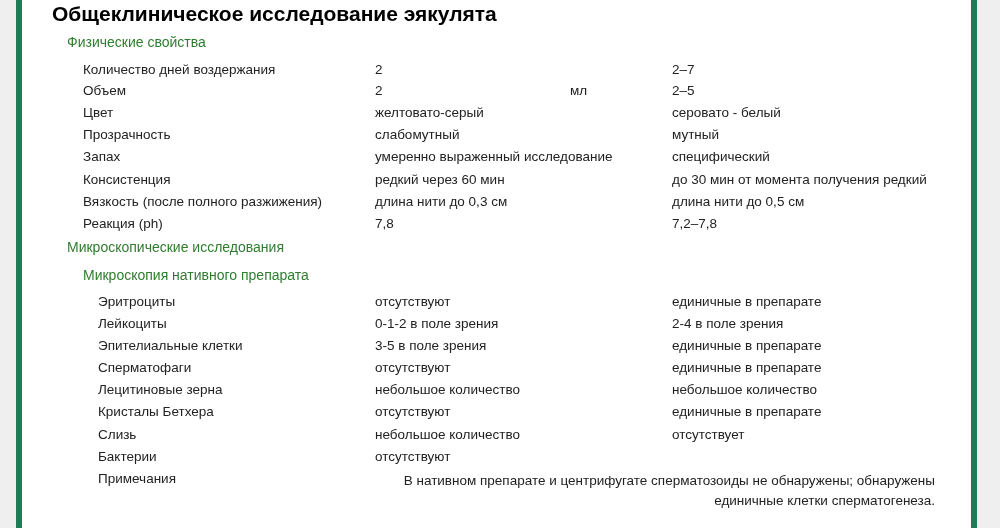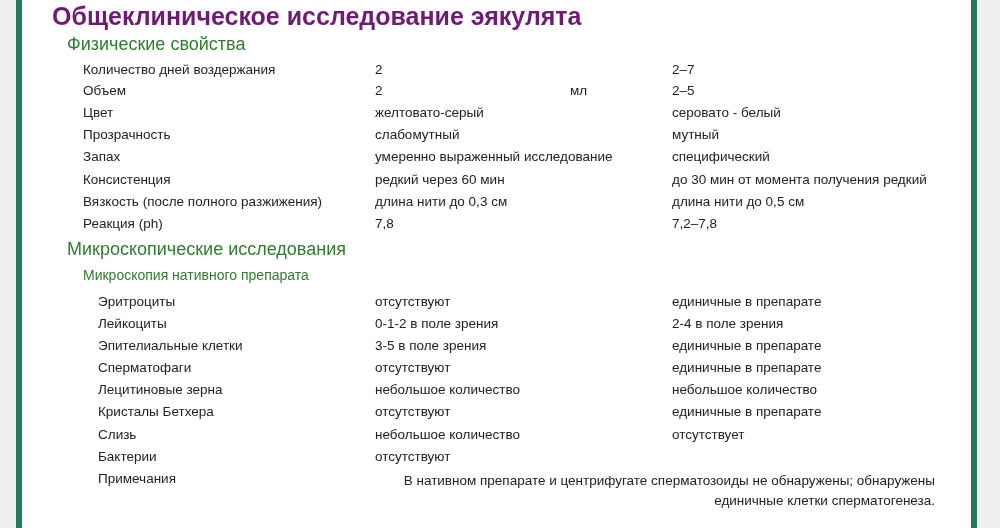--- a/index.html
+++ b/index.html
@@ -11,26 +11,26 @@
     }
     .sheet {
       position:absolute; left:16px; top:0; width:961px; height:528px;
       background:#ffffff;
       border-left:6px solid #1f7a55;
       border-right:6px solid #1f7a55;
       box-sizing:border-box;
     }
     .title {
       position:absolute; left:30px; top:2px;
-      font-size:25px; font-weight:bold; color:#701a75;
+      font-size:21px; font-weight:bold; color:#000000;
       white-space:nowrap;
     }
     .h2 {
       position:absolute; left:45px;
-      font-size:18px; color:#2f7d2f; white-space:nowrap;
+      font-size:14px; color:#2f7d2f; white-space:nowrap;
     }
     .h3 {
       position:absolute; left:61px;
       font-size:14px; color:#2f7d2f; white-space:nowrap;
     }
     .row { position:absolute; left:0; width:100%; height:22px; font-size:13.5px; color:#222;text-align:right; }
     .row span { position:absolute; top:0; white-space:nowrap; }
     .c-label { left:61px; }
     .c-label.l2 { left:76px; }
     .c-val { left:353px; }

